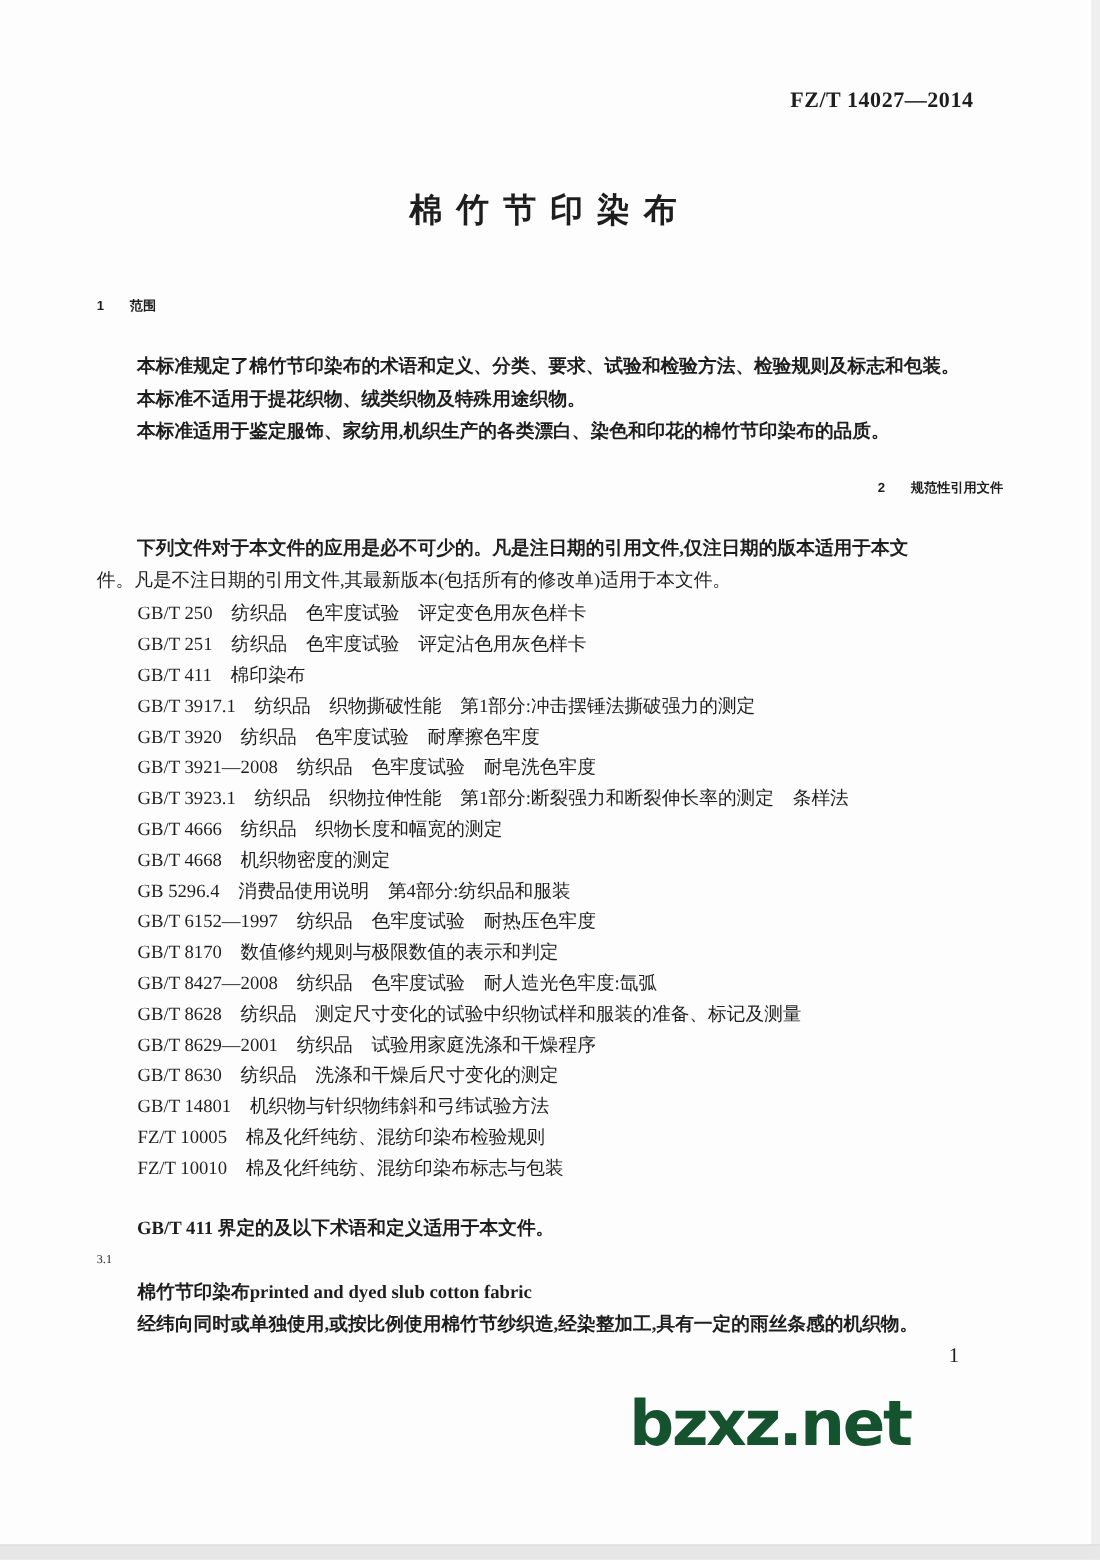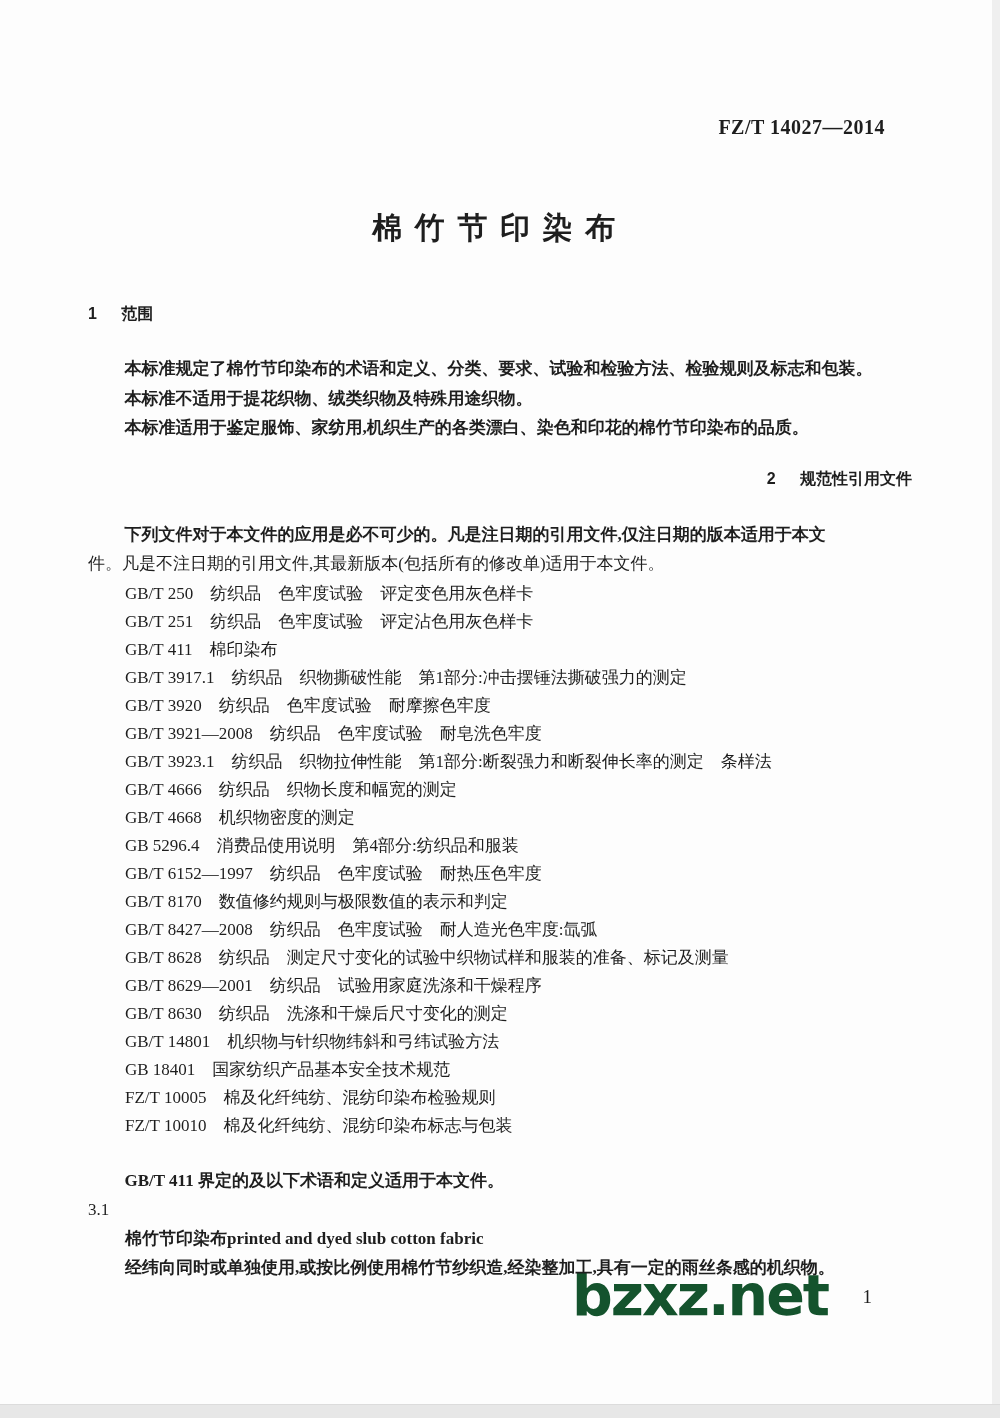--- a/index.html
+++ b/index.html
@@ -35,21 +35,21 @@
     position: absolute;
     left: 0; bottom: 0;
     width: 100%; height: 13px;
     background: #e7e7e7;
     border-top: 1px solid #dcdcdc;
     z-index: 2;
   }
   .page-content {
     position: relative;
     z-index: 1;
-    padding: 116px 88px 0 88px;
+    padding: 80px 88px 0 88px;
   }
   .doc-header {
     text-align: right;
     padding-right: 27px;
     font-size: 20px;
     font-weight: bold;
     line-height: 22px;
     letter-spacing: 0.5px;
   }
   .doc-title {
@@ -57,21 +57,21 @@
     text-align: center;
     font-size: 30px;
     font-weight: bold;
     letter-spacing: 0.42em;
     line-height: 36px;
     font-family: "Liberation Sans", "DejaVu Sans", sans-serif;
   }
   .section-heading {
     font-family: "Liberation Sans", "DejaVu Sans", sans-serif;
     font-weight: bold;
-    font-size: 16px;
+    font-size: 12px;
     line-height: 24px;
   }
   .section-heading .sec-no { display: inline-block; }
   .section-heading .sec-label { display: inline-block; margin-left: 20px; }
   .h-scope { margin-top: 56px; }
   .h-refs  { margin-top: 24px; text-align: right; }
   .h-terms { margin-top: 25px; }
   .body-text {
     font-size: 17px;
     line-height: 29.5px;
@@ -79,21 +79,21 @@
   .scope-paras { margin-top: 28px; }
   .para-indent { text-indent: 2.15em; font-weight: bold; }
   .refs-intro { margin-top: 29px; }
   .ref-list {
     margin-top: 1px;
     padding-left: 37px;
     font-size: 17px;
     line-height: 28px;
   }
   .terms-block { margin-top: 26px; font-size: 17px; line-height: 29px; }
-  .term-entry-no { font-size: 17px; }
+  .term-entry-no { font-size: 11px; }
   .term-title {
     font-weight: bold;
     padding-left: 37px;
   }
   .term-title .term-en {
     font-family: "Liberation Serif", "DejaVu Serif", serif;
   }
   .term-def { padding-left: 37px; font-weight: bold; }
   .page-number {
     margin-top: 2px;
@@ -146,21 +146,20 @@
     <div>GB/T 4666　纺织品　织物长度和幅宽的测定</div>
     <div>GB/T 4668　机织物密度的测定</div>
     <div>GB 5296.4　消费品使用说明　第4部分:纺织品和服装</div>
     <div>GB/T 6152—1997　纺织品　色牢度试验　耐热压色牢度</div>
     <div>GB/T 8170　数值修约规则与极限数值的表示和判定</div>
     <div>GB/T 8427—2008　纺织品　色牢度试验　耐人造光色牢度:氙弧</div>
     <div>GB/T 8628　纺织品　测定尺寸变化的试验中织物试样和服装的准备、标记及测量</div>
     <div>GB/T 8629—2001　纺织品　试验用家庭洗涤和干燥程序</div>
     <div>GB/T 8630　纺织品　洗涤和干燥后尺寸变化的测定</div>
     <div>GB/T 14801　机织物与针织物纬斜和弓纬试验方法</div>
-    <div>GB 18401　国家纺织产品基本安全技术规范</div>
     <div>FZ/T 10005　棉及化纤纯纺、混纺印染布检验规则</div>
     <div>FZ/T 10010　棉及化纤纯纺、混纺印染布标志与包装</div>
   </div>
 
 
   <div class="terms-block">
     <div class="para-indent">GB/T 411 界定的及以下术语和定义适用于本文件。</div>
     <div class="term-entry-no">3.1</div>
     <div class="term-title">
       <span>棉竹节印染布</span><span class="term-en">printed and dyed slub cotton fabric</span>

